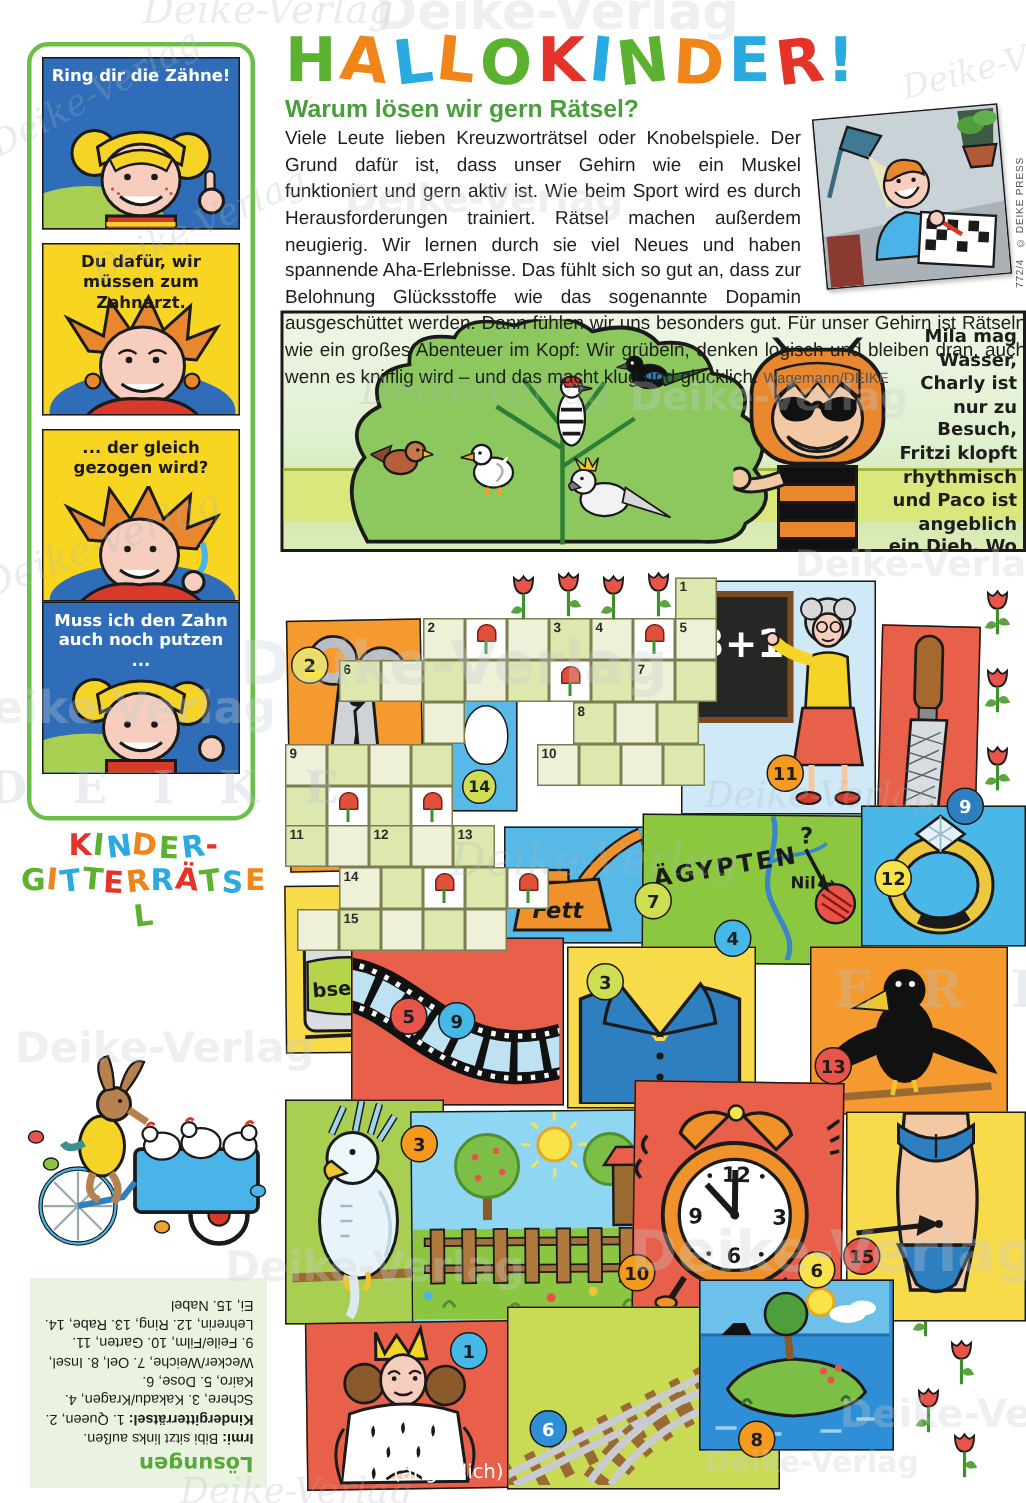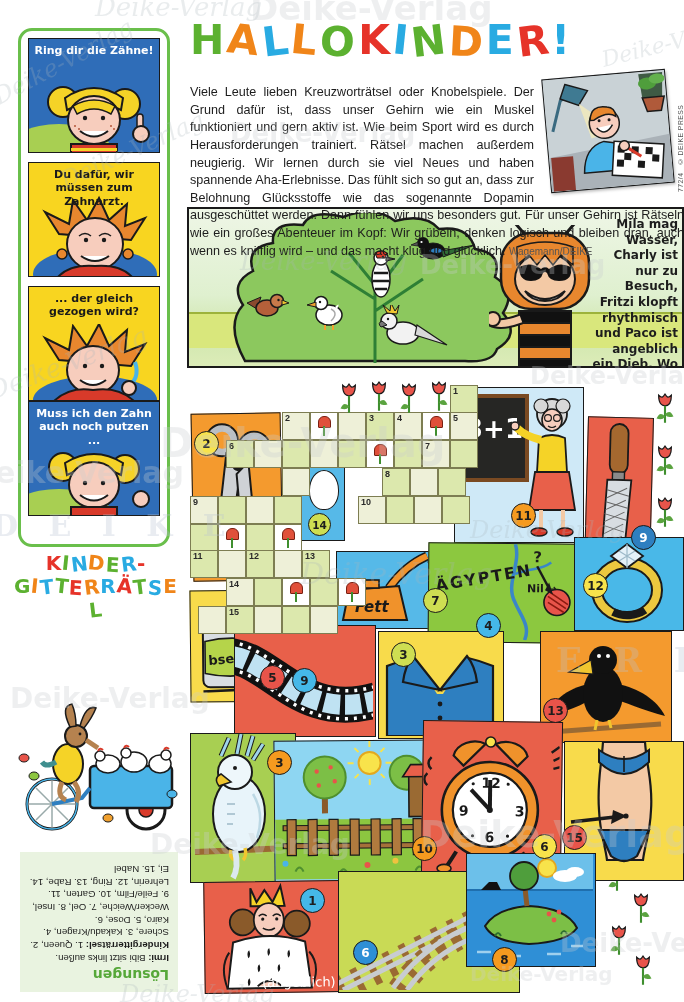--- a/index.html
+++ b/index.html
@@ -164,20 +164,21 @@
         <circle cx="56" cy="40" r="2.2" fill="#1a1a1a"></circle>
           <circle cx="74" cy="40" r="2.2" fill="#1a1a1a"></circle>
         <path d="M51,52 Q65,63 79,52" stroke="#1a1a1a" stroke-width="2" fill="#fff"></path>
         <rect x="42" y="64" width="46" height="10" fill="#d83a2a" stroke="#1a1a1a" stroke-width="2"></rect>
         <circle cx="112" cy="56" r="8" fill="#f7cdbd" stroke="#1a1a1a" stroke-width="2"></circle>
       </svg>
     </div>
   </div>
 
   <div class="title fancy"><span style="color: rgb(92, 177, 48);">H</span><span style="color: rgb(240, 133, 25);">A</span><span style="color: rgb(41, 171, 226);">L</span><span style="color: rgb(240, 133, 25);">L</span><span style="color: rgb(92, 177, 48);">O</span><span style="color: rgb(0, 0, 0);"> </span><span style="color: rgb(230, 51, 41);">K</span><span style="color: rgb(41, 171, 226);">I</span><span style="color: rgb(92, 177, 48);">N</span><span style="color: rgb(240, 133, 25);">D</span><span style="color: rgb(41, 171, 226);">E</span><span style="color: rgb(230, 51, 41);">R</span><span style="color: rgb(41, 171, 226);">!</span></div>
+  <div class="subtitle">Warum lösen wir gern Rätsel?</div>
 
   <div class="article">
     <div class="cartoonwrap">
       <div class="cartoonimg">
         <svg width="122" height="112" viewBox="0 0 122 112">
           <rect x="0" y="0" width="122" height="112" fill="#c9d2d6"></rect>
           <polygon points="0,78 122,64 122,112 0,112" fill="#aab2b8"></polygon>
           <path d="M6,52 L16,22 L30,12" stroke="#3a6a80" stroke-width="3" fill="none"></path>
           <polygon points="22,6 44,14 34,28 16,20" fill="#3f7a92" stroke="#1a1a1a" stroke-width="1.5"></polygon>
           <polygon points="34,26 70,56 44,62" fill="#f6ecb8" opacity="0.75"></polygon>

